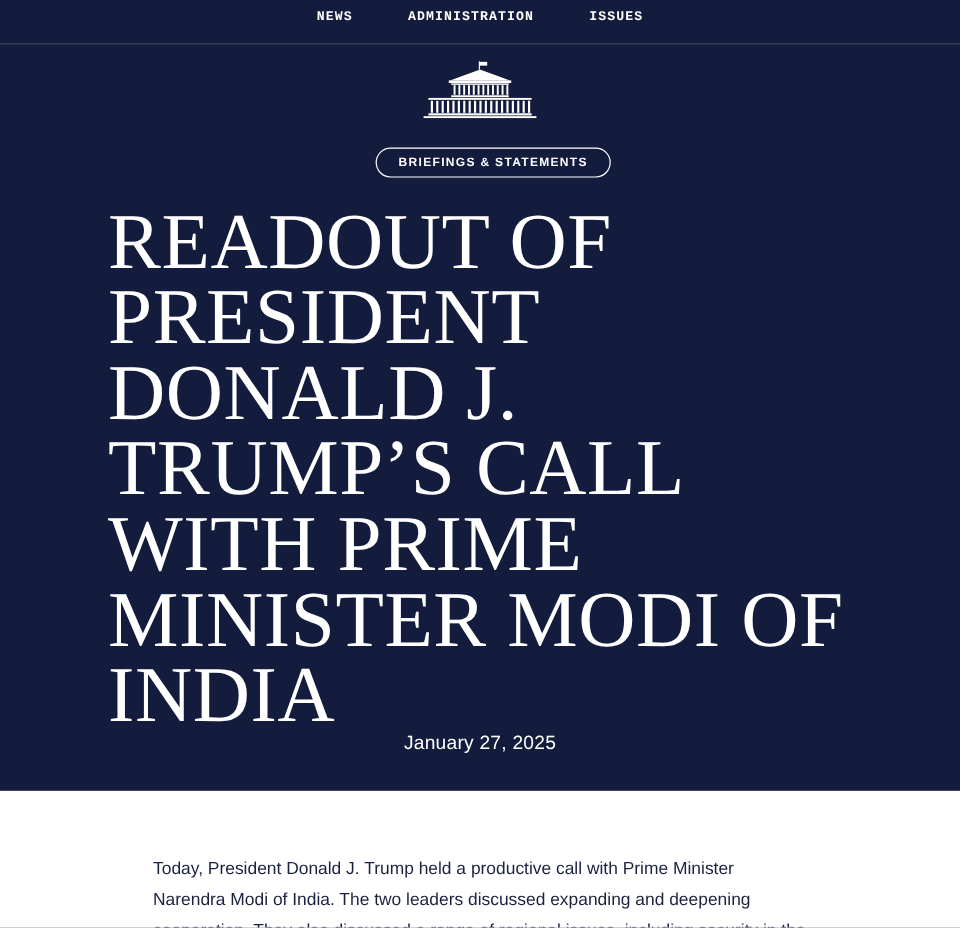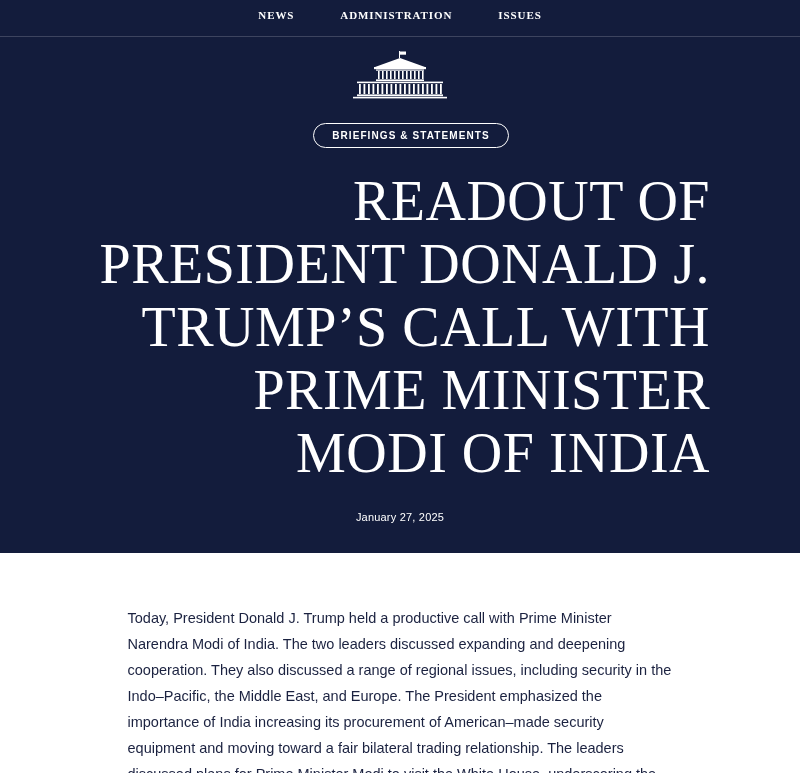--- a/index.html
+++ b/index.html
@@ -32,21 +32,21 @@
     height: 26px;
     padding-top: 2px;
   }
   .topnav a {
     color: #ffffff;
     font-size: 11px;
     letter-spacing: 0.9px;
     font-weight: 700;
     text-decoration: none;
     text-transform: uppercase;
-    font-family: Liberation Serif, serif;
+    font-family: Liberation Mono, monospace;
   }
   .nav-rule {
     border-top: 1px solid rgba(255,255,255,0.18);
     margin-top: 8px;
     width: 100%;
   }
 
   .seal-wrap {
     display: flex;
     justify-content: center;
@@ -72,34 +72,33 @@
     letter-spacing: 1.1px;
     padding: 6px 18px 6px 18px;
     text-transform: uppercase;
     white-space: nowrap;
     font-family: "Liberation Sans", sans-serif;
   }
 
   .headline {
     color: #ffffff;
     font-family: "Liberation Serif", serif;
-    font-size: 56px;
+    font-size: 66px;
     line-height: 63px;
-    text-align: right;
+    text-align: left;
     letter-spacing: 0.5px;
     margin: 22px auto 0 auto;
     max-width: 620px;
     font-weight: 400;
   }
 
   .pubdate {
     color: #ffffff;
-    font-size: 11px;
+    font-size: 16px;
     text-align: center;
-    margin-top: 26px;
     letter-spacing: 0.2px;
     font-family: "Liberation Sans", sans-serif;
   }
 
   
   .article {
     background: #ffffff;
     padding: 52px 0 0 0;
   }
   .article-inner {

